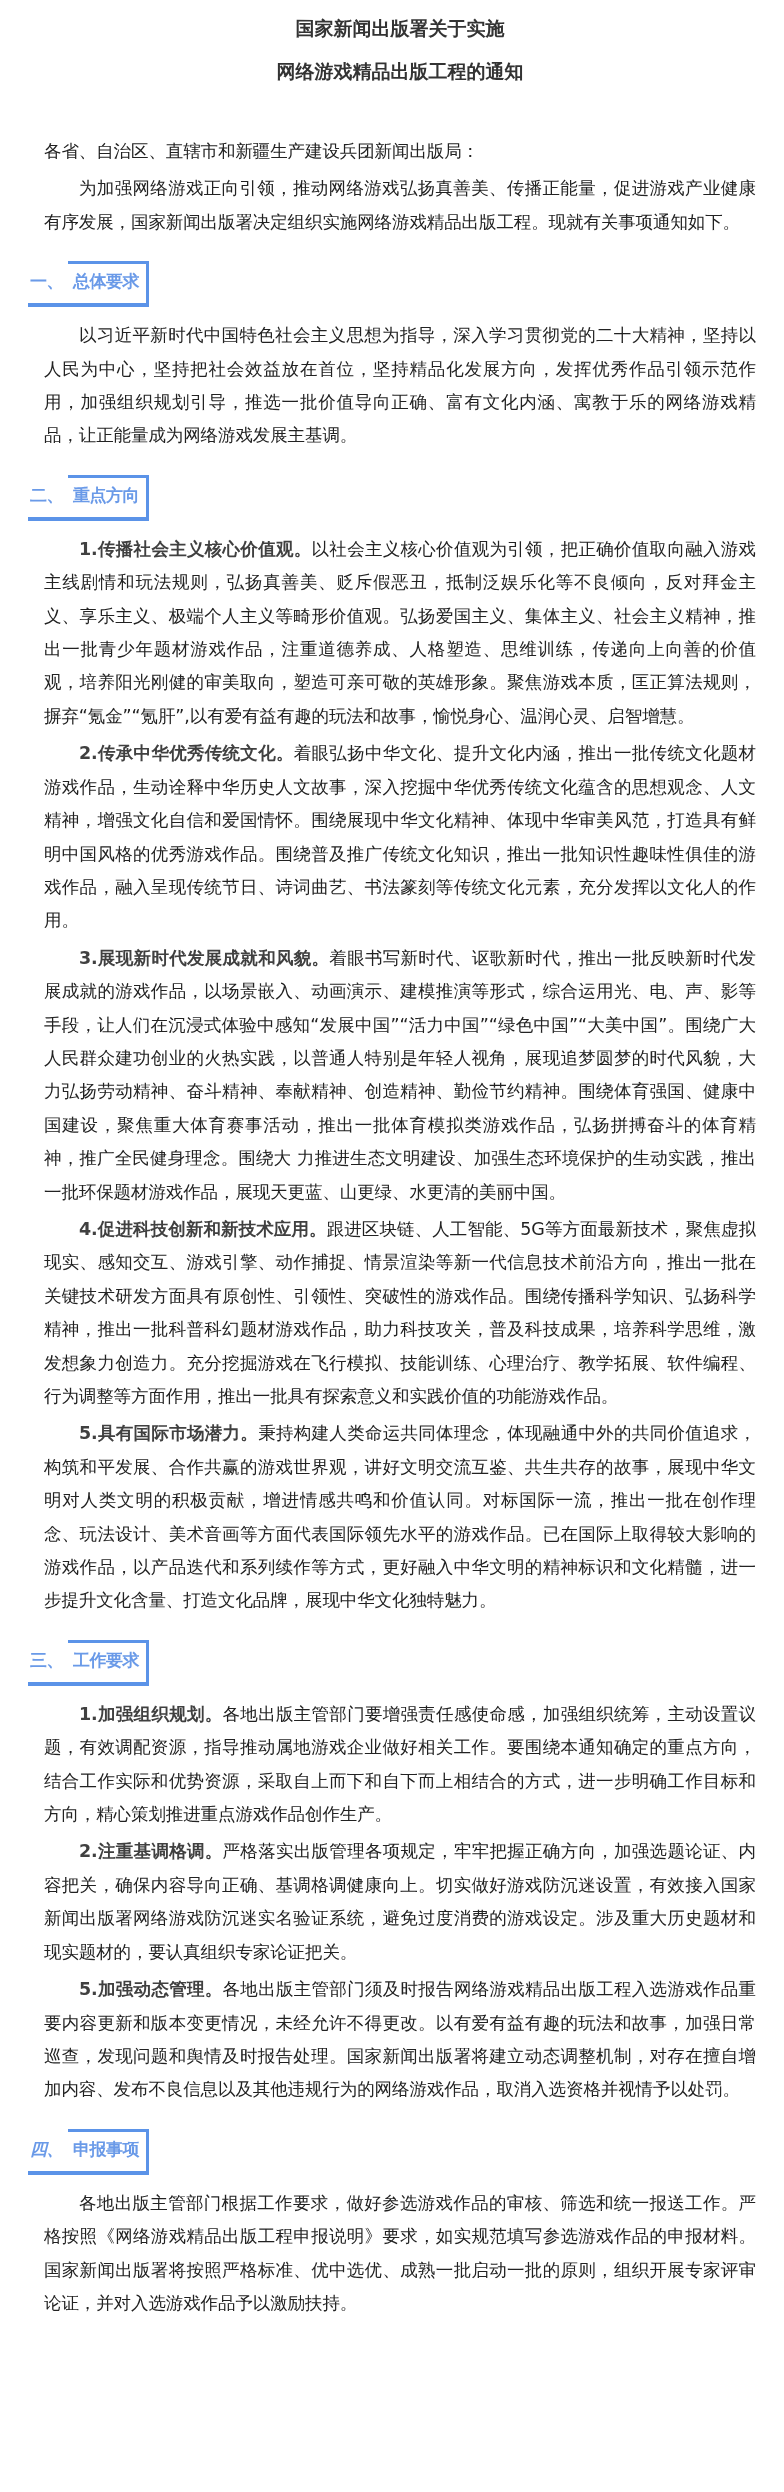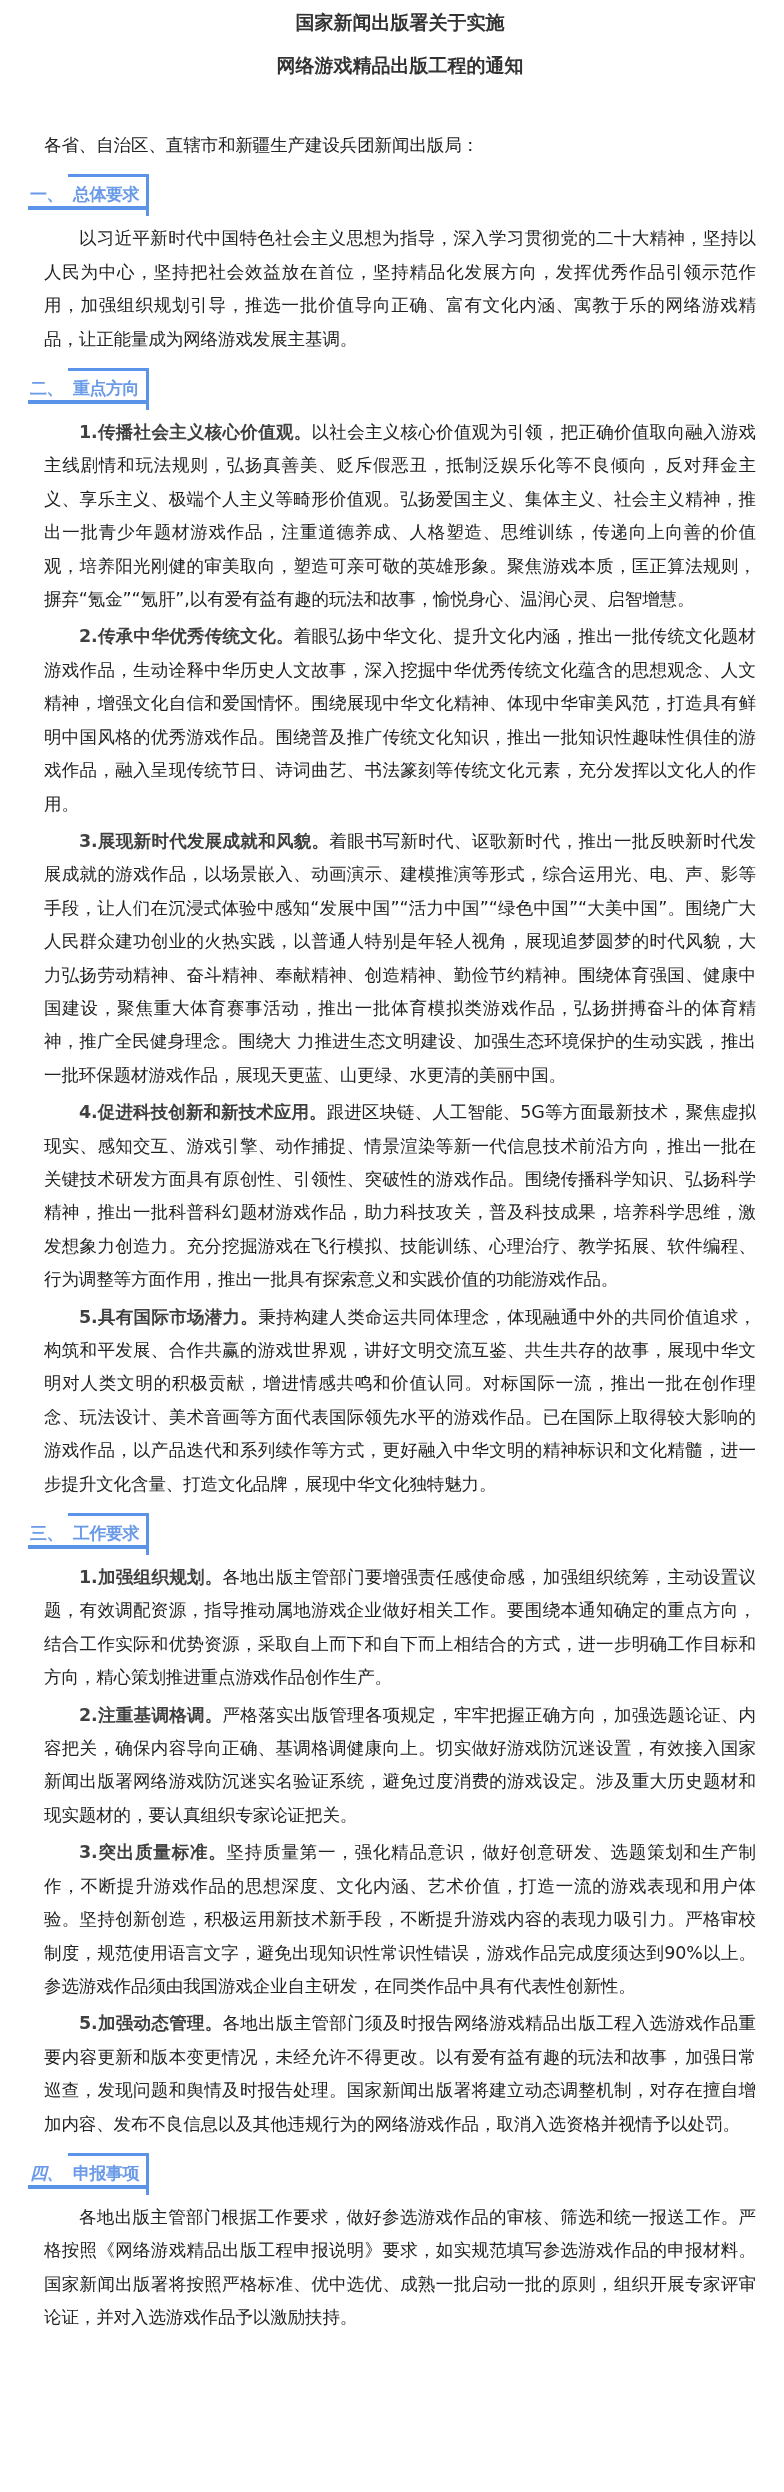--- a/index.html
+++ b/index.html
@@ -11,37 +11,37 @@
     color: #222222;
     font-family: "DejaVu Sans", "Liberation Sans", sans-serif;
   }
   .title {
     text-align: center;
     font-weight: bold;
     font-size: 19px;
     line-height: 43px;
     color: #333333;
     margin: 0;
-    padding-top: 1px;
+    padding-top: 7px;
     padding-left: 0;
   }
   .spacer-title { height: 38px; }
   p {
     margin: 4px;
     font-size: 17.5px;
     line-height: 33.4px;
     text-align: justify;
     letter-spacing: -0.1px;
   }
   p.indent { text-indent: 2em; }
   p b { font-weight: bold; color: #404040; }
   .section {
     position: relative;
-    height: 36px;
-    margin: 12px 0 12px -12px;
+    height: 46px;
+    margin: 22px 0 12px -12px;
     width: 121px;
   }
   .section .bar {
     position: absolute; left: 0; bottom: 0;
     width: 121px; height: 4px; background: #5b93e8;
   }
   .section .box {
     position: absolute; left: 40px; top: 0;
     width: 81px; height: 42px;
     box-sizing: border-box;
@@ -61,20 +61,21 @@
 <body>
 
 <div class="page">
   <h1 class="title">
     <div>国家新闻出版署关于实施</div>
     <div>网络游戏精品出版工程的通知</div>
   </h1>
   <div class="spacer-title"></div>
 
   <p>各省、自治区、直辖市和新疆生产建设兵团新闻出版局：</p>
+  <p class="indent">为加强网络游戏正向引领，推动网络游戏弘扬真善美、传播正能量，促进游戏产业健康有序发展，国家新闻出版署决定组织实施网络游戏精品出版工程。现就有关事项通知如下。</p>
 
   <div class="section">
     <div class="bar"></div>
     <div class="box"></div>
     <div class="label"><span class="num">一、</span><span>总体要求</span></div>
   </div>
   <p class="indent"><b></b><span>以习近平新时代中国特色社会主义思想为指导，深入学习贯彻党的二十大精神，坚持以人民为中心，坚持把社会效益放在首位，坚持精品化发展方向，发挥优秀作品引领示范作用，加强组织规划引导，推选一批价值导向正确、富有文化内涵、寓教于乐的网络游戏精品，让正能量成为网络游戏发展主基调。</span></p>
 
   <div class="section">
     <div class="bar"></div>
@@ -87,21 +88,20 @@
   <p class="indent"><b>4.促进科技创新和新技术应用。</b><span>跟进区块链、人工智能、5G等方面最新技术，聚焦虚拟现实、感知交互、游戏引擎、动作捕捉、情景渲染等新一代信息技术前沿方向，推出一批在关键技术研发方面具有原创性、引领性、突破性的游戏作品。围绕传播科学知识、弘扬科学精神，推出一批科普科幻题材游戏作品，助力科技攻关，普及科技成果，培养科学思维，激发想象力创造力。充分挖掘游戏在飞行模拟、技能训练、心理治疗、教学拓展、软件编程、行为调整等方面作用，推出一批具有探索意义和实践价值的功能游戏作品。</span></p>
   <p class="indent"><b>5.具有国际市场潜力。</b><span>秉持构建人类命运共同体理念，体现融通中外的共同价值追求，构筑和平发展、合作共赢的游戏世界观，讲好文明交流互鉴、共生共存的故事，展现中华文明对人类文明的积极贡献，增进情感共鸣和价值认同。对标国际一流，推出一批在创作理念、玩法设计、美术音画等方面代表国际领先水平的游戏作品。已在国际上取得较大影响的游戏作品，以产品迭代和系列续作等方式，更好融入中华文明的精神标识和文化精髓，进一步提升文化含量、打造文化品牌，展现中华文化独特魅力。</span></p>
 
   <div class="section">
     <div class="bar"></div>
     <div class="box"></div>
     <div class="label"><span class="num">三、</span><span>工作要求</span></div>
   </div>
   <p class="indent"><b>1.加强组织规划。</b><span>各地出版主管部门要增强责任感使命感，加强组织统筹，主动设置议题，有效调配资源，指导推动属地游戏企业做好相关工作。要围绕本通知确定的重点方向，结合工作实际和优势资源，采取自上而下和自下而上相结合的方式，进一步明确工作目标和方向，精心策划推进重点游戏作品创作生产。</span></p>
   <p class="indent"><b>2.注重基调格调。</b><span>严格落实出版管理各项规定，牢牢把握正确方向，加强选题论证、内容把关，确保内容导向正确、基调格调健康向上。切实做好游戏防沉迷设置，有效接入国家新闻出版署网络游戏防沉迷实名验证系统，避免过度消费的游戏设定。涉及重大历史题材和现实题材的，要认真组织专家论证把关。</span></p>
-  <p class="indent"><b>3.突出质量标准。</b><span>坚持质量第一，强化精品意识，做好创意研发、选题策划和生产制作，不断提升游戏作品的思想深度、文化内涵、艺术价值，打造一流的游戏表现和用户体验。坚持创新创造，积极运用新技术新手段，不断提升游戏内容的表现力吸引力。严格审校制度，规范使用语言文字，避免出现知识性常识性错误，游戏作品完成度须达到90%以上。参选游戏作品须由我国游戏企业自主研发，在同类作品中具有代表性创新性。</span></p>
   <p class="indent"><b>5.加强动态管理。</b><span>各地出版主管部门须及时报告网络游戏精品出版工程入选游戏作品重要内容更新和版本变更情况，未经允许不得更改。以有爱有益有趣的玩法和故事，加强日常巡查，发现问题和舆情及时报告处理。国家新闻出版署将建立动态调整机制，对存在擅自增加内容、发布不良信息以及其他违规行为的网络游戏作品，取消入选资格并视情予以处罚。</span></p>
 
   <div class="section">
     <div class="bar"></div>
     <div class="box"></div>
     <div class="label"><span class="num italic">四、</span><span>申报事项</span></div>
   </div>
   <p class="indent"><b></b><span>各地出版主管部门根据工作要求，做好参选游戏作品的审核、筛选和统一报送工作。严格按照《网络游戏精品出版工程申报说明》要求，如实规范填写参选游戏作品的申报材料。国家新闻出版署将按照严格标准、优中选优、成熟一批启动一批的原则，组织开展专家评审论证，并对入选游戏作品予以激励扶持。</span></p>
 </div>
 

